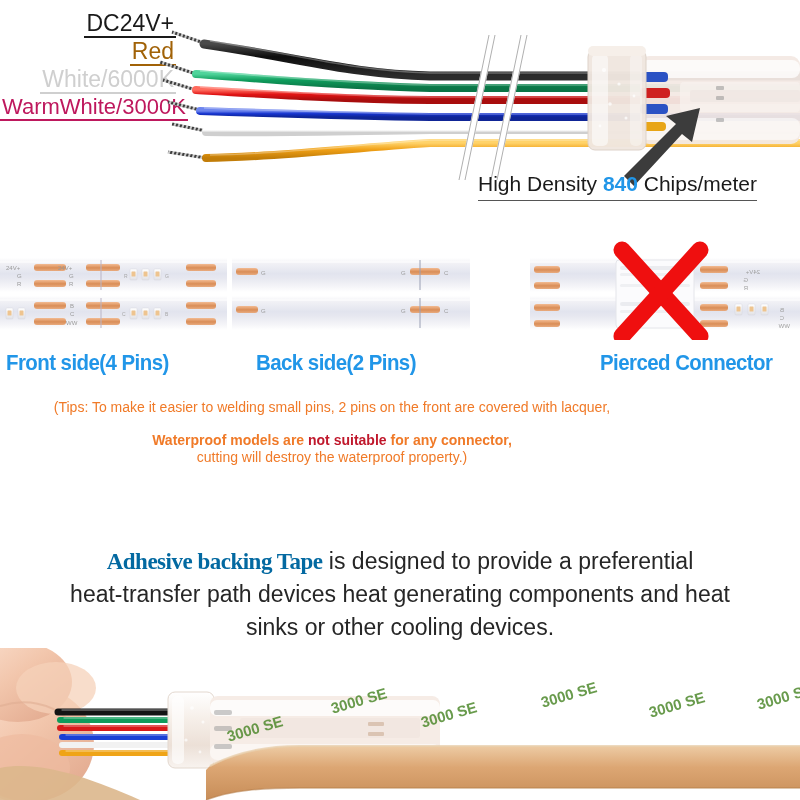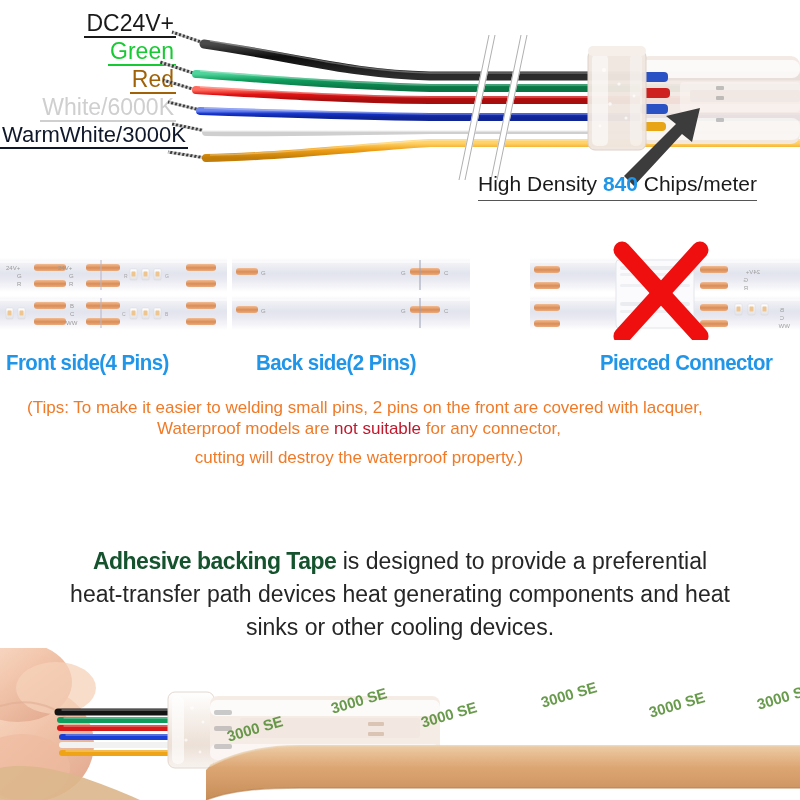--- a/index.html
+++ b/index.html
@@ -10,54 +10,53 @@
   #wire-section{position:absolute;left:0;top:0;width:704px;height:222px;background:#fff;}
 
   .wire-legend{position:absolute;left:0;top:12px;width:176px;text-align:right;}
   .legend-item{display:block;line-height:1.0;margin-bottom:2px;white-space:nowrap;}
   .legend-item span{display:inline-block;border-bottom:2px solid currentColor;padding:0 2px 1px 2px;}
   .lg-dc{color:#1a1a1a;font-size:23px;}
   .lg-green{color:#17c932;font-size:23px;}
   .lg-red{color:#a16207;font-size:23px;}
   .lg-blue{color:#3a45c4;font-size:23px;}
   .lg-white{color:#cfcfcf;font-size:23px;}
-  .lg-warm{color:#0f172a;font-size:22px;}
+  .lg-warm{color:#be185d;font-size:22px;}
 
   .density-line{position:absolute;left:478px;top:172px;font-size:21px;color:#1a1a1a;
      border-bottom:1.6px solid #555;padding-bottom:4px;white-space:nowrap;}
   .density-line b{color:#2196e8;font-weight:bold;}
 
   
   #strip-section{position:absolute;left:0;top:240px;width:800px;height:245px;background:#fff;}
 
   .strip-caption{position:absolute;font-size:22px;font-weight:bold;color:#2196e8;
      letter-spacing:-.6px;white-space:nowrap;
      font-family:"Liberation Sans Narrow","Liberation Sans",sans-serif;transform:scaleX(.93);transform-origin:left center;}
 
   
-  .tips{position:absolute;left:0;width:664px;text-align:center;color:#f07a28;font-size:17px;line-height:25px;white-space:nowrap;margin-left:27px;}
+  .tips{position:absolute;left:0;width:664px;text-align:center;color:#f07a28;font-size:14px;line-height:25px;white-space:nowrap;}
   .tips em{font-style:normal;color:#c0182c;}
 
   
   #adhesive-text{position:absolute;left:0;top:545px;width:800px;text-align:center;
      font-size:23px;line-height:33px;color:#262626;}
-  #adhesive-text b{color:#14532d;letter-spacing:-.5px;}
+  #adhesive-text b{color:#0369a1;letter-spacing:-.5px;font-family:Liberation Serif, serif;}
 
   
   #photo-section{position:absolute;left:0;top:648px;width:800px;height:152px;overflow:hidden;background:#fff;}
   .tape-txt{position:absolute;color:#4f8a2e;font-size:15px;font-weight:bold;white-space:nowrap;opacity:.85;}
 </style>
 </head>
 <body>
 
 <div id="wire-section">
 
   <div class="wire-legend">
     <div class="legend-item lg-dc"><span>DC24V+</span></div>
-    <div class="legend-item lg-green"><span>Green</span></div>
     <div class="legend-item lg-red"><span>Red</span></div>
     <div class="legend-item lg-white"><span>White/6000K</span></div>
     <div class="legend-item lg-warm"><span>WarmWhite/3000K</span></div>
   </div>
 
   <svg width="800" height="222" style="position:absolute;left:0;top:0;">
     <defs>
       <linearGradient id="gBlack" x1="0" y1="0" x2="0" y2="1">
         <stop offset="0%" stop-color="#4a4a4a"></stop>
           <stop offset="40%" stop-color="#0e0e0e"></stop>
@@ -344,21 +343,21 @@
     </g>
   </svg>
 
   <div class="strip-caption" style="left:6px;top:110px;">Front side(4 Pins)</div>
   <div class="strip-caption" style="left:256px;top:110px;">Back side(2 Pins)</div>
   <div class="strip-caption" style="left:600px;top:110px;">Pierced Connector</div>
 
   <div class="tips" style="top:155px;">
     <span>(Tips: To make it easier to welding small pins, 2 pins on the front are covered with lacquer,</span>
   </div>
-  <div class="tips" style="top:176px;">
+  <div class="tips" style="top:188px;font-weight:bold;">
     <span>Waterproof models are </span><em>not suitable</em><span> for any connector,</span>
   </div>
   <div class="tips" style="top:205px;">
     <span>cutting will destroy the waterproof property.)</span>
   </div>
 </div>
 
 <div id="adhesive-text">
   <div>
     <b>Adhesive backing Tape</b><span> is designed to provide a preferential</span>

